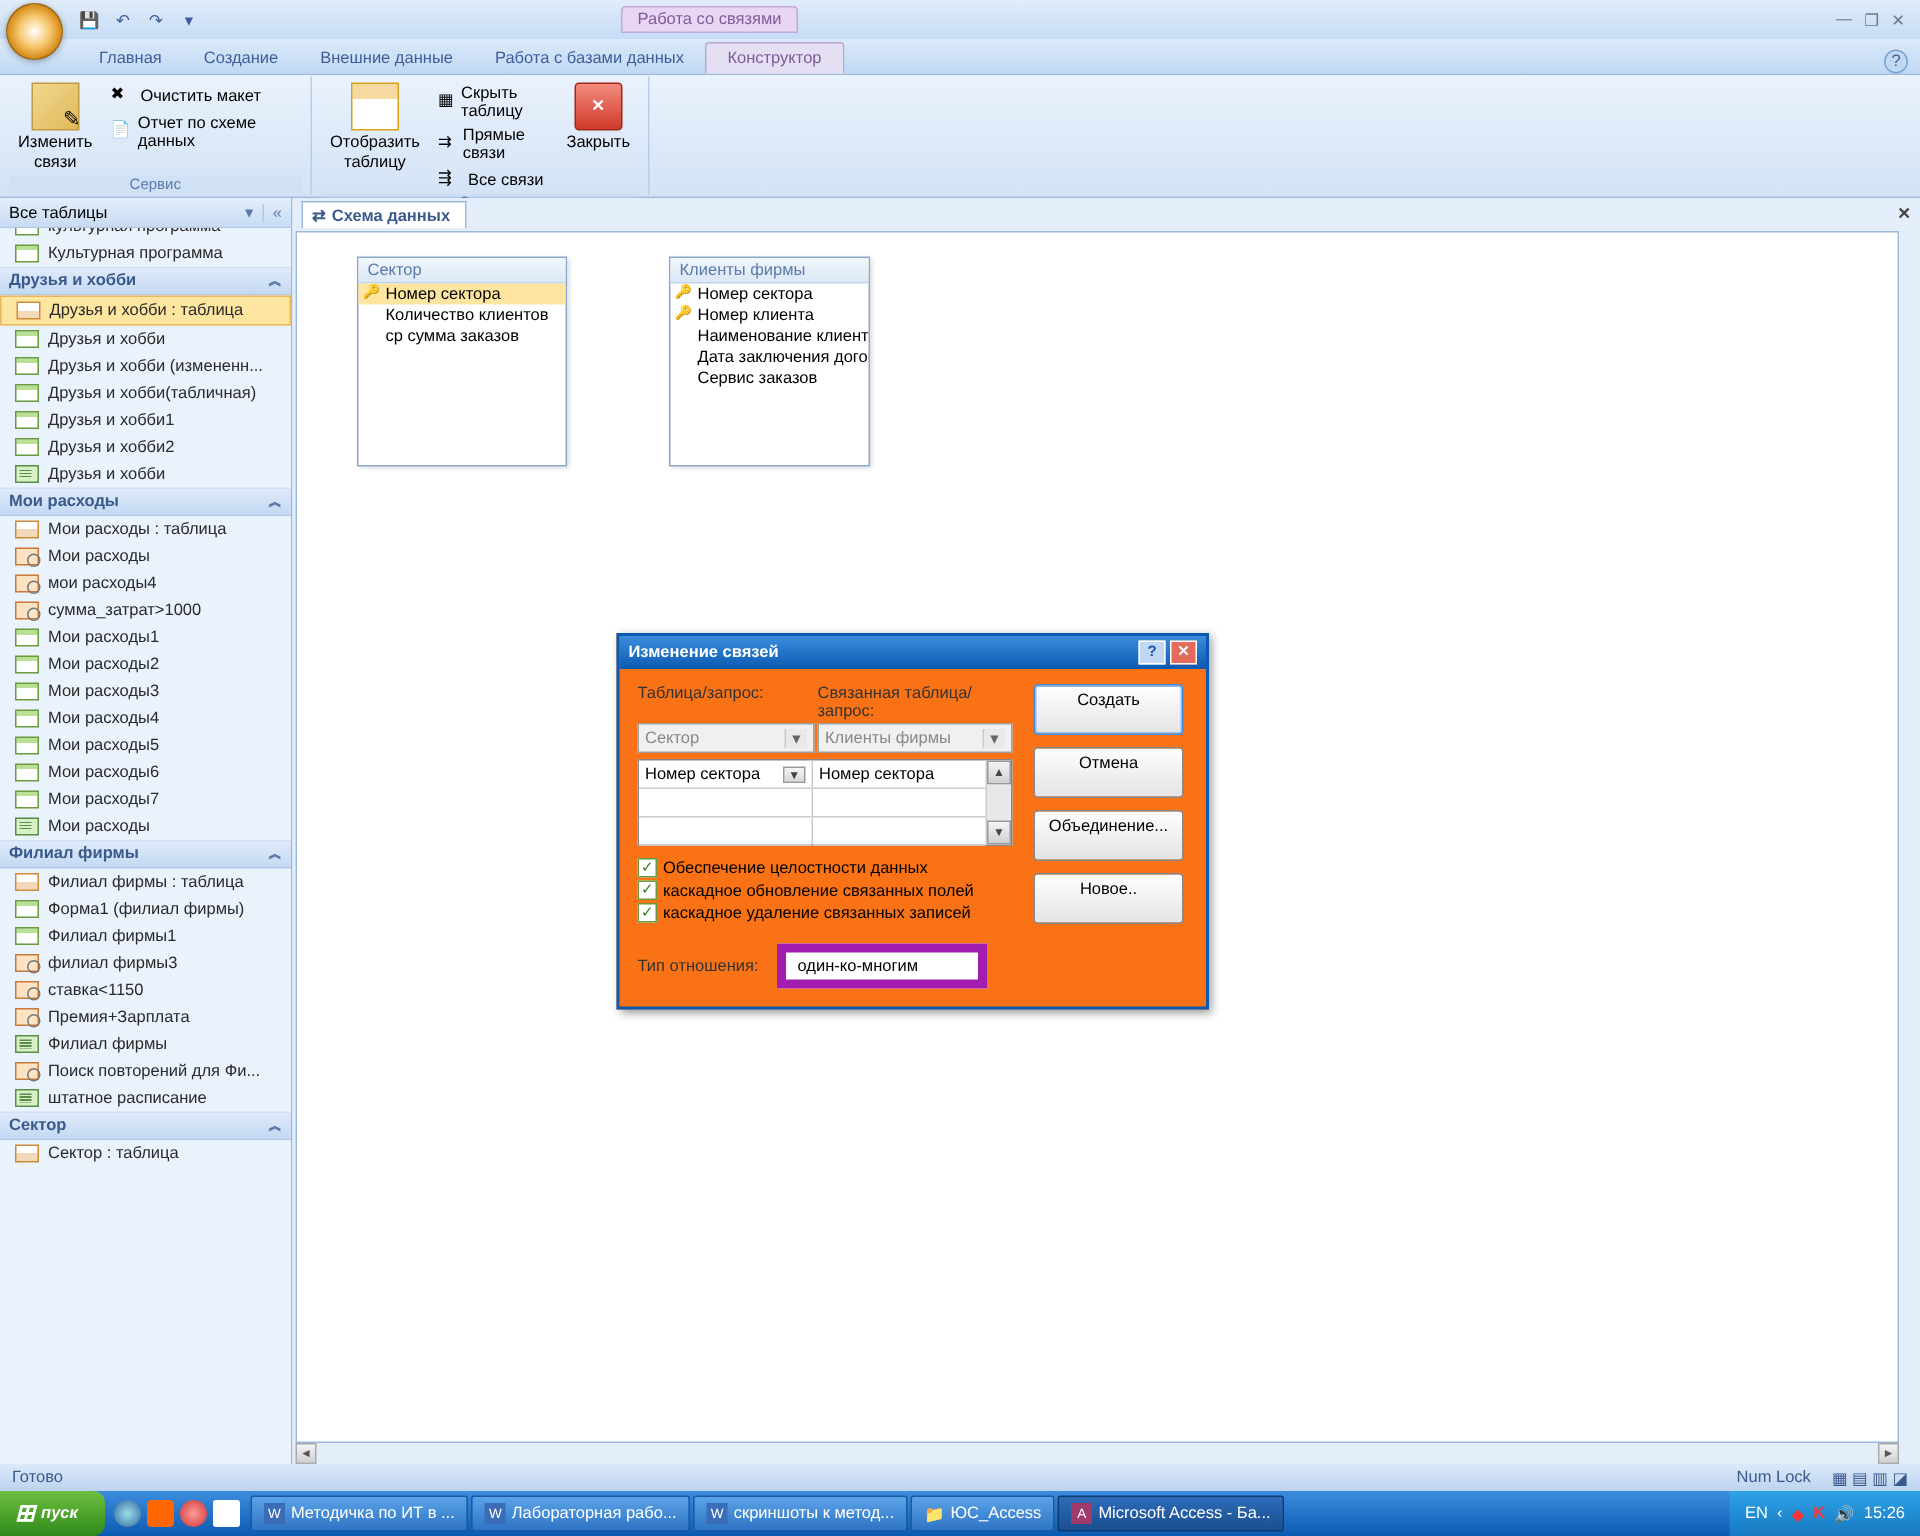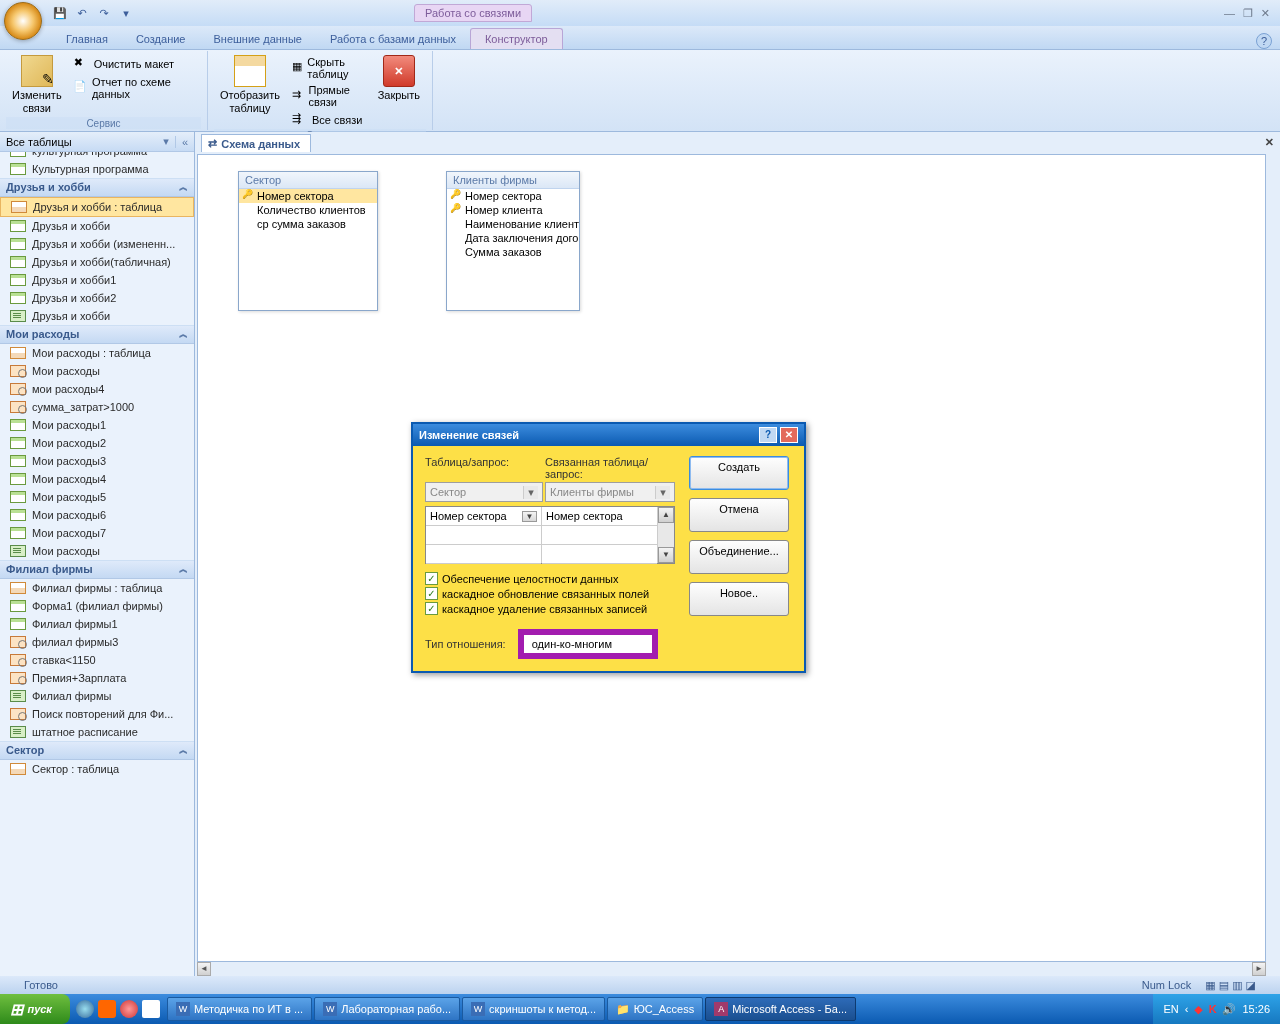--- a/index.html
+++ b/index.html
@@ -50,21 +50,21 @@
 .doc-tab { position: absolute; top: 2px; left: 6px; background: #fff; border: 1px solid #9db9dd; border-bottom: none; padding: 2px 10px 2px 6px; display: flex; align-items: center; gap: 4px; font-weight: bold; color: #3a5a8c; }
 .doc-close { position: absolute; top: 4px; right: 6px; color: #444; cursor: pointer; font-weight:bold;}
 .doc-area { position: absolute; top: 22px; left: 2px; right: 14px; bottom: 14px; background: #fff; border: 1px solid #9db9dd; }
 
 .tbl-box { position: absolute; background: #fff; border: 1px solid #8aa7cb; box-shadow: 1px 1px 3px rgba(0,0,0,.15); }
 .tbl-box .hdr { background: linear-gradient(#f1f6fc,#dbe7f6); color: #5b7aa8; padding: 2px 6px; border-bottom: 1px solid #c0d4ee; }
 .tbl-box .fld { padding: 1px 6px 1px 18px; position: relative; white-space: nowrap; overflow: hidden; }
 .tbl-box .fld.key::before { content: "🔑"; position: absolute; left: 3px; top: 0; font-size: 9px; color: #d4a017;}
 .tbl-box .fld.sel { background: #ffe6a0; }
 
-.dialog { position: absolute; background: #fde047; border: 2px solid #0b5ab1; box-shadow: 2px 2px 6px rgba(0,0,0,.4); }
+.dialog { position: absolute; background: #f97316; border: 2px solid #0b5ab1; box-shadow: 2px 2px 6px rgba(0,0,0,.4); }
 .dlg-title { background: linear-gradient(#3c8cde,#0b5ab1); color: #fff; padding: 3px 6px; font-weight: bold; display: flex; align-items: center; }
 .dlg-title .wbtn { width: 18px; height: 16px; margin-left: 3px; text-align: center; line-height: 14px; font-size: 10px; font-weight: bold; border: 1px solid #fff; }
 .dlg-title .help { background: #c0d8f3; color: #0b5ab1; }
 .dlg-title .close { background: #e36a5c; color: #fff; }
 .dlg-body { padding: 10px 12px 12px; position: relative; }
 .dlg-lbl { color: #333; }
 .combo { border: 1px solid #9e9e9e; background: #fff; height: 20px; display: flex; align-items: center; padding: 0 4px; color: #888; }
 .combo.dis { background: #f0f0f0; }
 .combo .arr { margin-left: auto; width: 15px; text-align: center; color: #666; border-left: 1px solid #ccc; background:#e9e9e9;}
 .fld-grid { border: 1px solid #888; background: #fff; height: 58px; display: flex; }
@@ -73,21 +73,21 @@
 .fld-cell .arr { margin-left: auto; width: 15px; background: linear-gradient(#f4f4f4,#d8d8d8); border: 1px solid #999; text-align: center; font-size: 8px; color: #444; }
 .scroll-v { width: 16px; background: #e4e4e4; display: flex; flex-direction: column; }
 .scroll-v .sbtn { height: 16px; background: linear-gradient(#f4f4f4,#d0d0d0); border: 1px solid #999; text-align: center; font-size: 8px; color:#444; line-height:13px;}
 .scroll-v .strack { flex: 1; background:#e8e8e8;}
 .chk-row { display: flex; align-items: center; gap: 4px; margin: 2px 0; }
 .chk { width: 13px; height: 13px; border: 1px solid #6a9a3e; background: #fff; color: #2e7d1e; text-align: center; line-height: 11px; font-size: 10px; }
 .dlg-btn { width: 100px; height: 34px; background: linear-gradient(#fefefe,#e4e4e4); border: 1px solid #888; text-align: center; line-height: 20px; cursor: pointer; margin-bottom: 8px; border-radius:3px;}
 .dlg-btn.def { border: 1px solid #3c8cde; box-shadow: 0 0 0 1px #8ebbf0 inset; }
 .reltype-box { border: 6px solid #a21caf; background: #fff; padding: 3px 8px; display: inline-block; min-width: 140px; }
 
-.statusbar { position: absolute; bottom: 30px; left: 0; right: 0; height: 18px; background: linear-gradient(#dce9fa,#bcd3ef); color: #3a5a8c; padding: 1px 24px; display: flex; align-items: center; }
+.statusbar { position: absolute; bottom: 30px; left: 0; right: 0; height: 18px; background: linear-gradient(#dce9fa,#bcd3ef); color: #3a5a8c; padding: 1px 8px; display: flex; align-items: center; }
 .statusbar .right { margin-left: auto; display:flex; gap:14px;}
 
 .taskbar { position: absolute; bottom: 0; left: 0; right: 0; height: 30px; background: linear-gradient(#3c8cde,#0b5ab1); display: flex; align-items: center; }
 .start { height: 30px; padding: 0 18px 0 10px; background: linear-gradient(#6fbf3f,#2e8a1a); color: #fff; font-weight: bold; font-style: italic; display: flex; align-items: center; border-radius: 0 8px 8px 0; }
 .tb-item { height: 24px; margin: 0 1px; padding: 0 8px; background: linear-gradient(#5ba3e8,#2e74c4); color: #fff; display: flex; align-items: center; gap: 4px; border: 1px solid #1a5aa0; max-width: 152px; overflow: hidden; white-space: nowrap; border-radius:2px;}
 .tb-item.act { background: linear-gradient(#2e6bb8,#1a4f90); border-color:#0d3a70;}
 .tray { margin-left: auto; background: linear-gradient(#2ea3e8,#1678c0); height: 30px; display: flex; align-items: center; padding: 0 10px; gap: 6px; color: #fff; }
 .ql { display:flex; gap:4px; padding:0 6px;}
 .ql-ico{width:18px;height:18px;}
 
@@ -340,21 +340,21 @@
         <div class="fld key sel">Номер сектора</div>
         <div class="fld">Количество клиентов</div>
         <div class="fld">ср сумма заказов</div>
       </div>
       <div class="tbl-box" style="left:248px;top:16px;width:134px;height:140px">
         <div class="hdr">Клиенты фирмы</div>
         <div class="fld key">Номер сектора</div>
         <div class="fld key">Номер клиента</div>
         <div class="fld">Наименование клиента</div>
         <div class="fld">Дата заключения договора</div>
-        <div class="fld">Сумма заказов</div>
+        <div class="fld">Сервис заказов</div>
       </div>
     </div>
     <div class="hscroll-area">
         <div class="sbtn">◄</div>
         <div style="flex:1"></div>
         <div class="sbtn">►</div>
       </div>
 
     <div class="dialog" style="left:216px;top:290px;width:395px">
       <div class="dlg-title">

